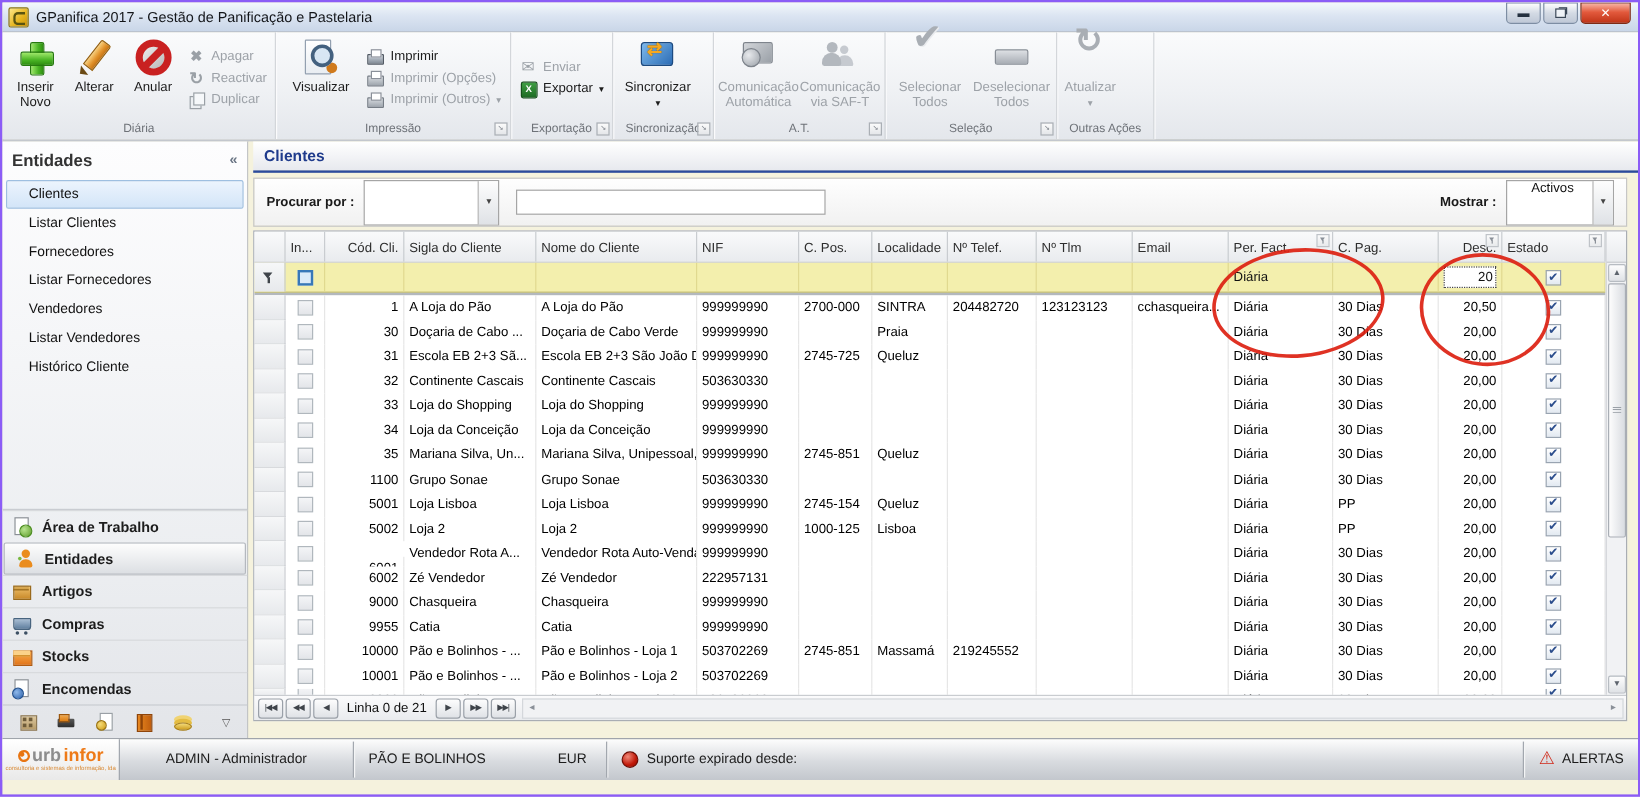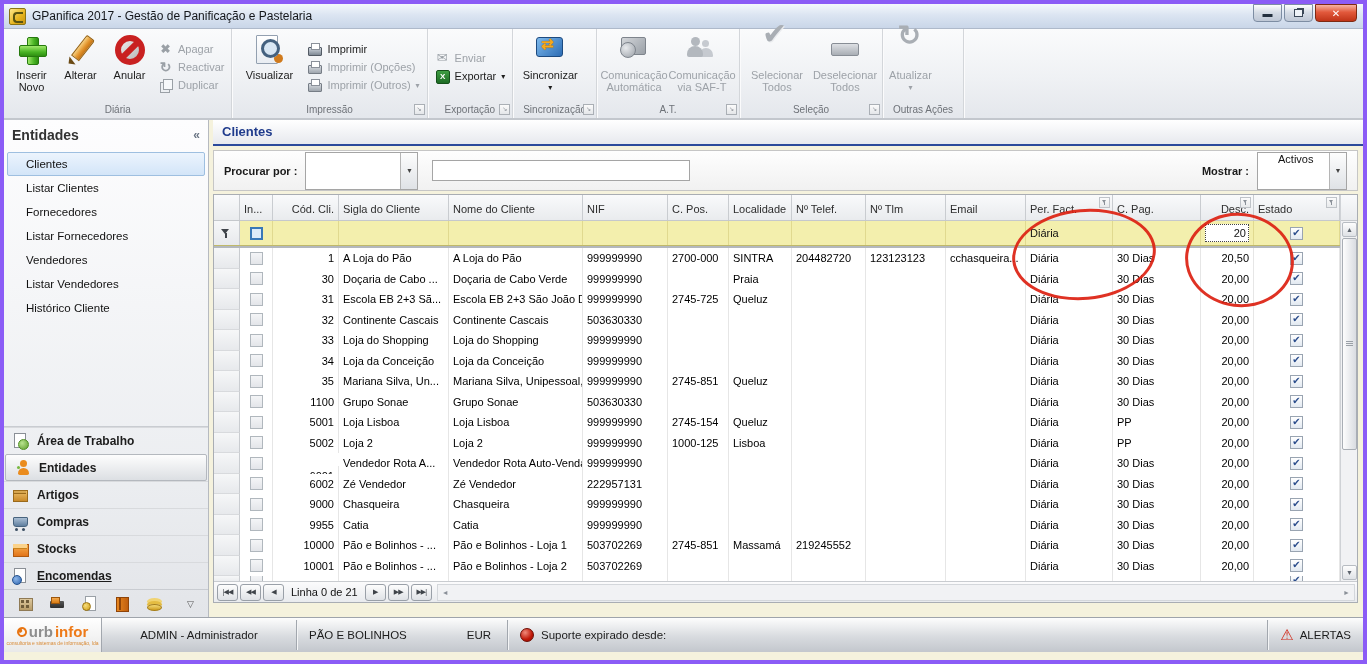--- a/index.html
+++ b/index.html
@@ -1,17 +1,17 @@
 <!DOCTYPE html>
 <html><head>
 <meta charset="utf-8">
 <style>
   html,body{margin:0;padding:0;}
   body{font-family:"Liberation Sans",sans-serif;}
-  .window{width:1367px;height:664px;position:relative;overflow:hidden;background:#f5f2dd;border:4px solid #8b5cf6;box-sizing:border-box;}
+  .window{width:1367px;height:664px;position:relative;overflow:hidden;background:#f5f2dd;border:2px solid #8b5cf6;box-sizing:border-box;}
 
   
   .titlebar{height:24px;background:linear-gradient(#f4f8fc,#dce5f2 45%,#c9d6e8);display:flex;align-items:center;border-bottom:1px solid #aeb9ca;padding-left:5px;}
   .app-icon{width:15px;height:15px;border-radius:2px;background:linear-gradient(135deg,#ffe98a,#e5b31c 60%,#c79310);border:1px solid #8a7414;position:relative;flex:none;}
   .app-icon:before{content:"";position:absolute;left:3px;top:3px;width:8px;height:7px;border:2px solid #5a5410;border-right:none;border-radius:4px 0 0 4px;}
   .title-text{font-size:12px;color:#14161a;padding-left:6px;}
   .win-btns{margin-left:auto;display:flex;gap:2px;padding:0 6px 3px 0;align-self:flex-start;}
   .win-btn{width:29px;height:18px;border:1px solid #7d8da3;border-radius:0 0 4px 4px;background:linear-gradient(#fdfdfd,#d3dae4 50%,#bfc8d6);display:flex;align-items:center;justify-content:center;font-size:10px;color:#24303f;box-sizing:border-box;}
   .win-btn.close{width:42px;background:linear-gradient(#f6b3a2,#e2593c 45%,#c03418);color:#fff;border-color:#7e2a14;}
   .glyph-restore{display:inline-block;width:7px;height:6px;border:1px solid #3a4757;background:#eef2f7;box-shadow:2px -2px 0 -1px #3a4757;}
@@ -365,21 +365,21 @@
           <div class="side-module">
             <div class="micon m-cart"></div>
             <div style="display: inline;">Compras</div>
           </div>
           <div class="side-module">
             <div class="micon m-stock"></div>
             <div style="display: inline;">Stocks</div>
           </div>
           <div class="side-module">
             <div class="micon m-orders"></div>
-            <div style="display: inline; text-decoration: underline;">Encomendas</div>
+            <div style="display: inline;">Encomendas</div>
           </div>
         </div>
       <div class="side-strip">
         <span class="strip-chevron" style="order:99;">▽</span>
       <div class="strip-icon si-production-icon"></div>
           <div class="strip-icon si-distribution-icon"></div>
           <div class="strip-icon si-billing-icon"></div>
           <div class="strip-icon si-accounting-icon"></div>
           <div class="strip-icon si-treasury-icon"></div>
         </div>

